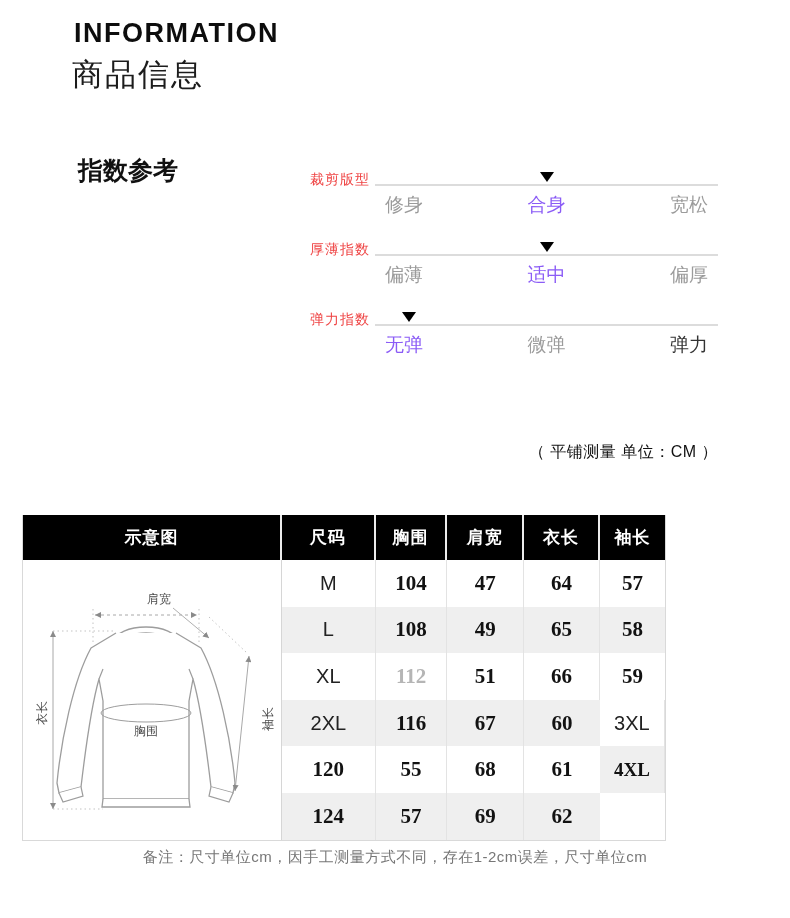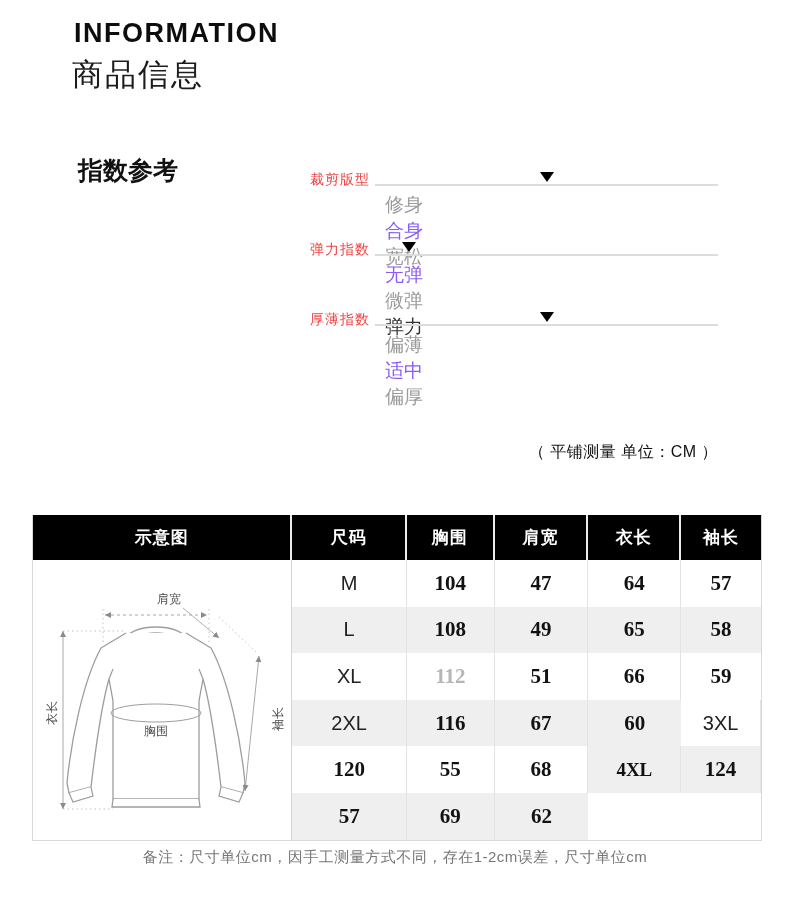--- a/index.html
+++ b/index.html
@@ -17,29 +17,29 @@
   .sliders{position:absolute;left:265px;top:160px;width:455px;}
   .slider-row{position:relative;height:70px;}
   .slider-label{position:absolute;left:0;top:11px;font-size:14px;color:#ef4444;letter-spacing:1px;margin-left:45px;}
   .slider{position:absolute;left:110px;top:0;width:343px;height:70px;}
   .track{position:absolute;left:0;right:0;top:24px;height:2px;background:#dcdcdc;}
   .marker{position:absolute;top:12px;width:0;height:0;
     border-left:7px solid transparent;border-right:7px solid transparent;border-top:10px solid #000;}
   .pos-center{left:calc(50% - 7px);}
   .pos-left{left:27px;}
   .opts{position:absolute;left:0;right:0;top:32px;display:flex;justify-content:space-between;
-    padding:0 10px;font-size:19px;flex-direction:column;}
+    padding:0 10px;font-size:19px;}
   .opt{color:#9b9b9b;}
   .opt.active{color:#8b5cf6;font-weight:400;}
   .opt.semi{color:#333;}
   
   .size-title{position:absolute;left:78px;top:427px;font-size:30px;font-weight:300;
     letter-spacing:2px;color:#1c1c1c;}
   .unit-note{position:absolute;right:72px;top:442px;font-size:16px;color:#111;letter-spacing:.5px;}
-  .size-table{position:absolute;left:32px;top:515px;width:730px;box-sizing:border-box;
+  .size-table{position:absolute;left:22px;top:515px;width:644px;box-sizing:border-box;
     border:1px solid #d9d9d9;border-top:none;
     display:grid;grid-template-columns:260fr 115fr 88fr 94fr 93fr 80fr;
     grid-template-rows:45px repeat(6,46.6px);}
   .hc{background:#000;color:#fff;font-size:17px;font-weight:700;letter-spacing:1px;
     display:flex;align-items:center;justify-content:center;}
   .hc.sep{border-right:2px solid #ececec;}
   .bc{display:flex;align-items:center;justify-content:center;background:#fff;}
   .bc.sep{border-right:1px solid #e3e3e3;}
   .shade{background:#efefef;}
   .cell-diagram{grid-column:1;grid-row:2 / span 7;background:#fff;border-right:1px solid #d6d6d6;
@@ -73,41 +73,41 @@
         <div class="track"></div>
         <div class="opts">
           <span class="opt">修身</span>
           <span class="opt active">合身</span>
           <span class="opt">宽松</span>
         </div>
       </div>
     </div>
 
     <div class="slider-row">
+      <div class="slider-label">厚薄指数</div>
+      <div class="slider">
+        <div class="marker pos-center"></div>
+        <div class="track"></div>
+        <div class="opts">
+          <span class="opt">偏薄</span>
+          <span class="opt active">适中</span>
+          <span class="opt">偏厚</span>
+        </div>
+      </div>
+    </div>
+
+    <div class="slider-row">
       <div class="slider-label">弹力指数</div>
       <div class="slider">
         <div class="marker pos-left"></div>
         <div class="track"></div>
         <div class="opts">
           <span class="opt active">无弹</span>
           <span class="opt">微弹</span>
           <span class="opt semi">弹力</span>
-        </div>
-      </div>
-    </div>
-
-    <div class="slider-row">
-      <div class="slider-label">厚薄指数</div>
-      <div class="slider">
-        <div class="marker pos-center"></div>
-        <div class="track"></div>
-        <div class="opts">
-          <span class="opt">偏薄</span>
-          <span class="opt active">适中</span>
-          <span class="opt">偏厚</span>
         </div>
       </div>
     </div>
 
   </div>
 
   <div class="unit-note">（ 平铺测量 单位：CM ）</div>
 
   <div class="size-table">
 
@@ -228,20 +228,23 @@
       </div>
     <div class="bc sep">
         <span class="num">120</span>
       </div>
     <div class="bc sep">
         <span class="num">55</span>
       </div>
     <div class="bc sep">
         <span class="num">68</span>
       </div>
+    <div class="bc">
+        <span class="num">61</span>
+      </div>
 
     <div class="bc sep shade">
         <span class="size-label serif">4XL</span>
       </div>
     <div class="bc sep shade">
         <span class="num">124</span>
       </div>
     <div class="bc sep shade">
         <span class="num">57</span>
       </div>

